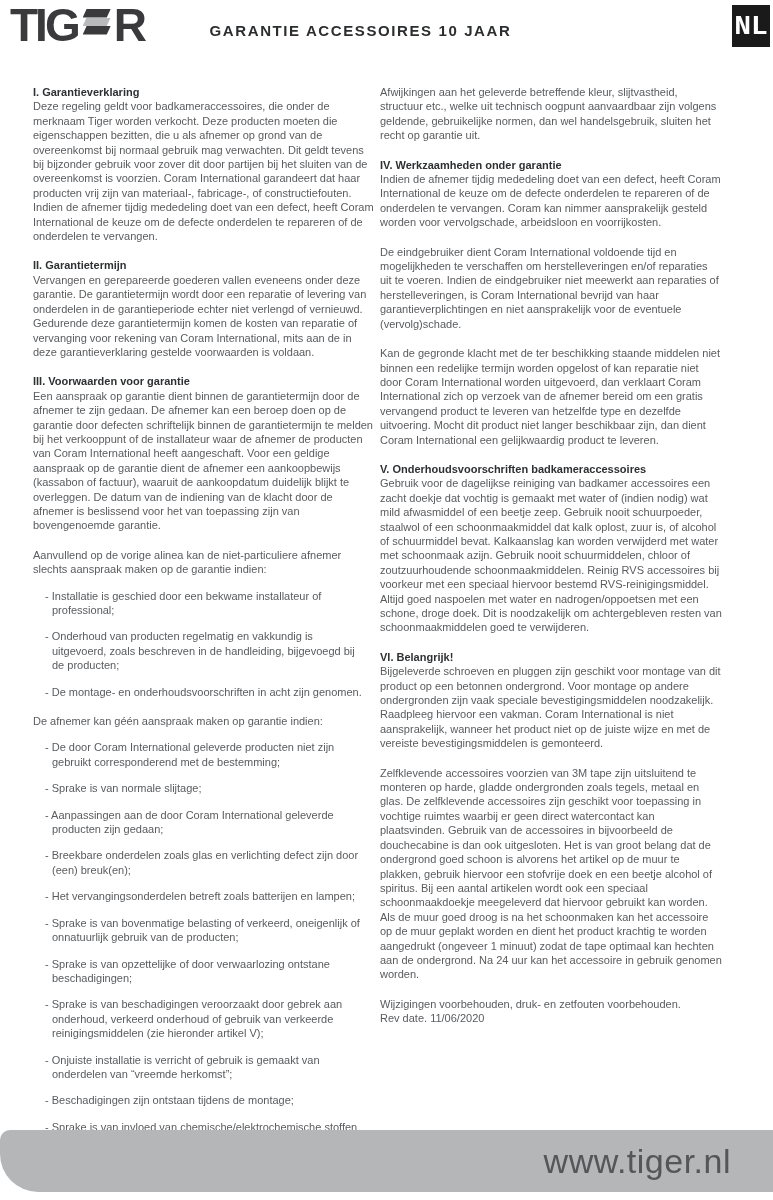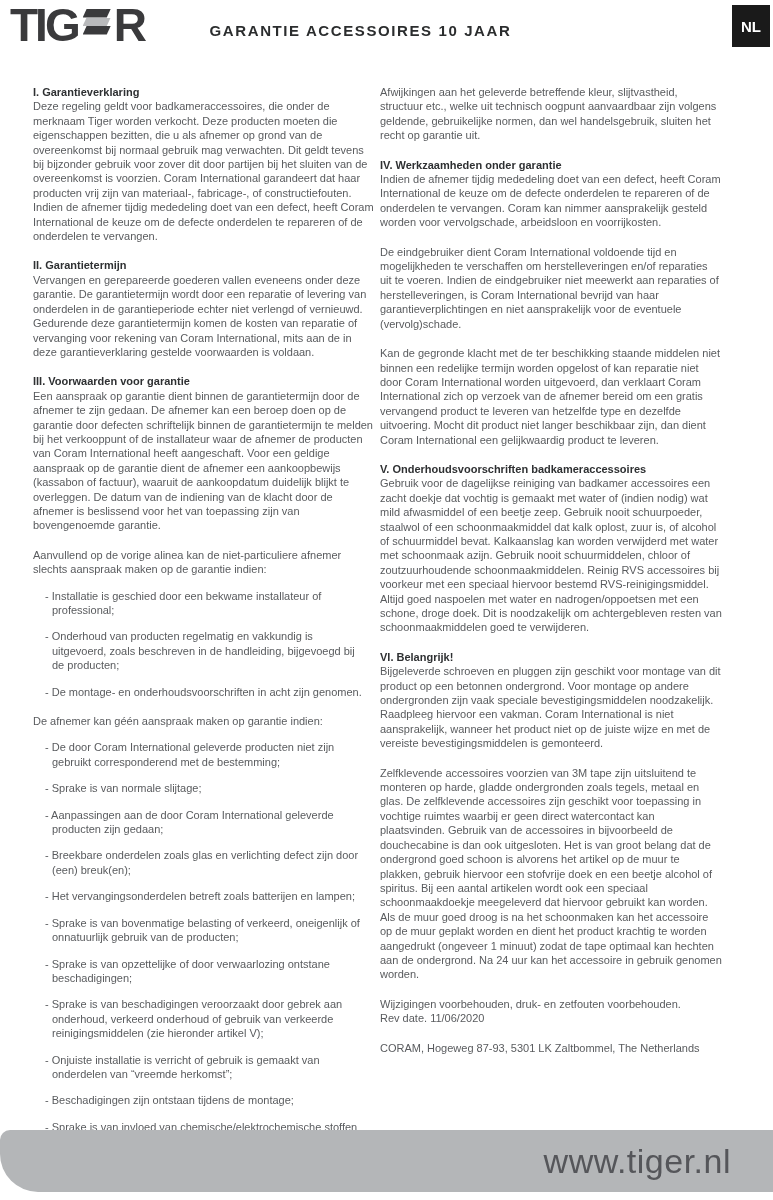--- a/index.html
+++ b/index.html
@@ -15,22 +15,22 @@
   .logo-txt { font-size:46px; font-weight:bold; color:#3a3a3c; letter-spacing:-3px; line-height:36px; }
   .logo-e { display:flex; flex-direction:column; justify-content:space-between; width:28px; margin:2px 3px 3px 5px; }
   .logo-e .bar { height:8.5px; background:#3a3a3c; clip-path:polygon(14% 0,100% 0,86% 100%,0 100%); }
   .logo-e .bar.mid { background:#b9babc; }
   .doc-title {
     position:absolute; left:0; right:52px; top:22px; text-align:center;
     font-weight:bold; font-size:15px; letter-spacing:1.6px; color:#2b2d2e;
   }
   .badge {
     position:absolute; top:5px; right:3px; width:38px; height:42px;
-    background:#1a1a1a; color:#ffffff; font-weight:bold; font-size:15px;
-    display:flex; align-items:center; justify-content:center;
+    background:#1a1a1a; color:#ffffff; font-weight:bold; font-size:28px;
+    display:flex; align-items:center; justify-content:center;font-family:Liberation Mono, monospace;
   }
 
   
   .columns { display:flex; gap:5px; padding:0 33px; margin-top:23px; }
   .col { width:342px; font-size:11px; line-height:1.31; color:#595b5e; }
   .col > :first-child { margin-top:0; }
   .sec-title { font-weight:bold; color:#2e3032; margin:15px 0 0; }
   .para { margin:15px 0 0; }
   .line { margin:0; }
   .bullet { margin:12px; padding-left:7px; text-indent:-7px; }
@@ -109,21 +109,20 @@
       <div class="sec-title">V. Onderhoudsvoorschriften badkameraccessoires</div>
       <div class="line">Gebruik voor de dagelijkse reiniging van badkamer accessoires een zacht doekje dat vochtig is gemaakt met water of (indien nodig) wat mild afwasmiddel of een beetje zeep. Gebruik nooit schuurpoeder, staalwol of een schoonmaakmiddel dat kalk oplost, zuur is, of alcohol of schuurmiddel bevat. Kalkaanslag kan worden verwijderd met water met schoonmaak azijn. Gebruik nooit schuurmiddelen, chloor of zoutzuurhoudende schoonmaakmiddelen. Reinig RVS accessoires bij voorkeur met een speciaal hiervoor bestemd RVS-reinigingsmiddel. Altijd goed naspoelen met water en nadrogen/oppoetsen met een schone, droge doek. Dit is noodzakelijk om achtergebleven resten van schoonmaakmiddelen goed te verwijderen.</div>
 
       <div class="sec-title">VI. Belangrijk!</div>
       <div class="line">Bijgeleverde schroeven en pluggen zijn geschikt voor montage van dit product op een betonnen ondergrond. Voor montage op andere ondergronden zijn vaak speciale bevestigingsmiddelen noodzakelijk. Raadpleeg hiervoor een vakman. Coram International is niet aansprakelijk, wanneer het product niet op de juiste wijze en met de vereiste bevestigingsmiddelen is gemonteerd.</div>
       <div class="para">Zelfklevende accessoires voorzien van 3M tape zijn uitsluitend te monteren op harde, gladde ondergronden zoals tegels, metaal en glas. De zelfklevende accessoires zijn geschikt voor toepassing in vochtige ruimtes waarbij er geen direct watercontact kan plaatsvinden. Gebruik van de accessoires in bijvoorbeeld de douchecabine is dan ook uitgesloten. Het is van groot belang dat de ondergrond goed schoon is alvorens het artikel op de muur te plakken, gebruik hiervoor een stofvrije doek en een beetje alcohol of spiritus. Bij een aantal artikelen wordt ook een speciaal schoonmaakdoekje meegeleverd dat hiervoor gebruikt kan worden. Als de muur goed droog is na het schoonmaken kan het accessoire op de muur geplakt worden en dient het product krachtig te worden aangedrukt (ongeveer 1 minuut) zodat de tape optimaal kan hechten aan de ondergrond. Na 24 uur kan het accessoire in gebruik genomen worden.</div>
 
       <div class="para">Wijzigingen voorbehouden, druk- en zetfouten voorbehouden.</div>
       <div class="line">Rev date. 11/06/2020</div>
 
-      <div class="address">CORAM, Hogeweg 87-93, 5301 LK Zaltbommel, The Netherlands</div>
     </div>
   </div>
 
   <div class="footer-bar">
     <span class="website">www.tiger.nl</span>
   </div>
 
 </div>
 
 </body></html>

